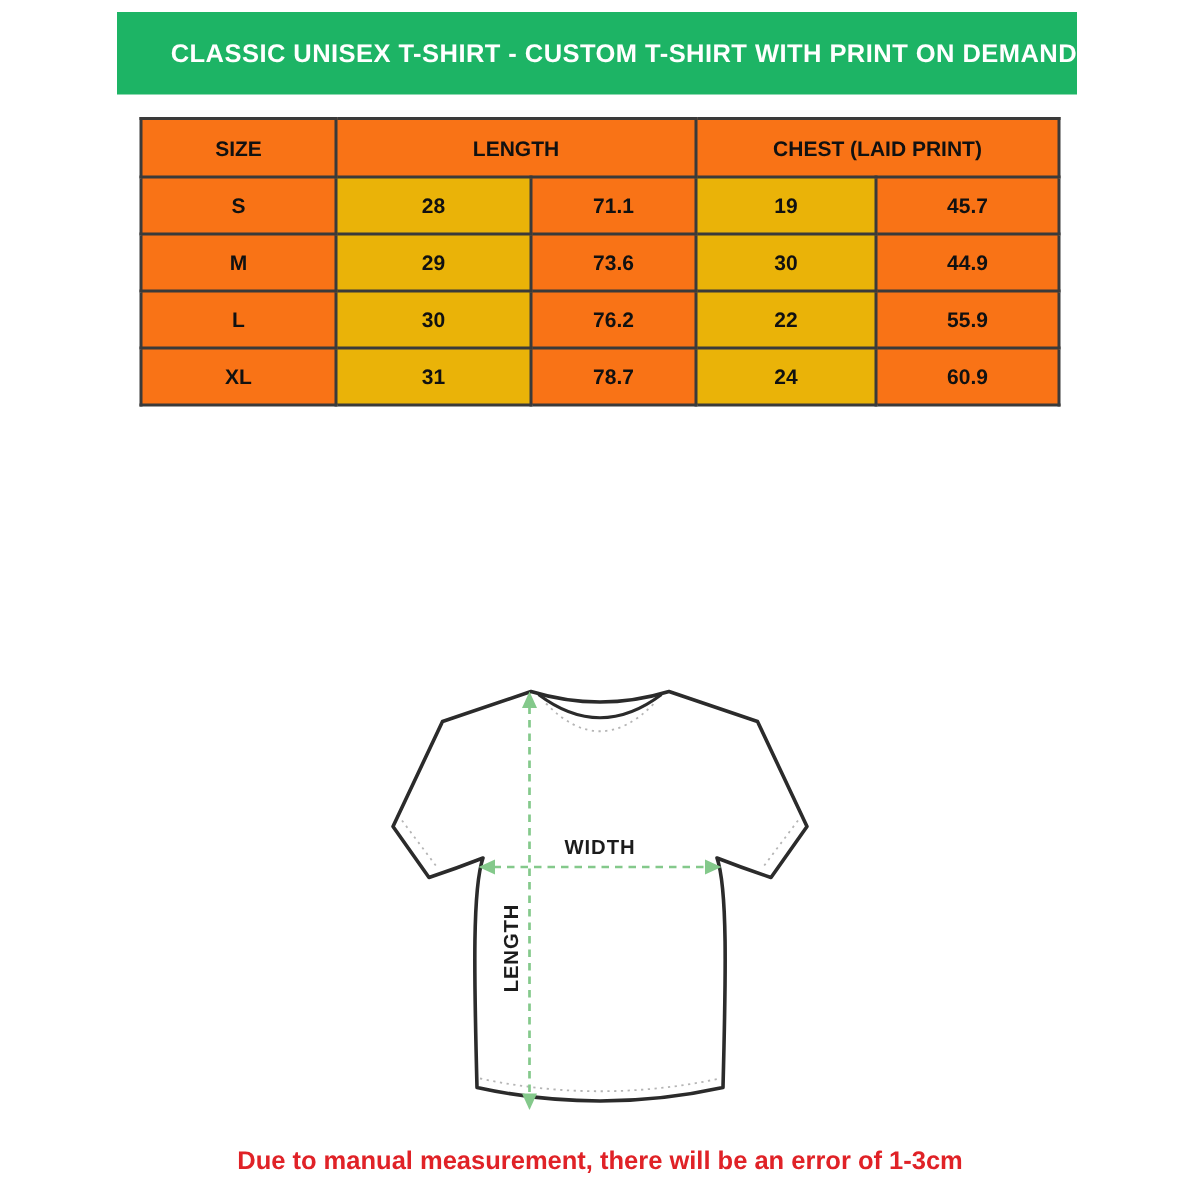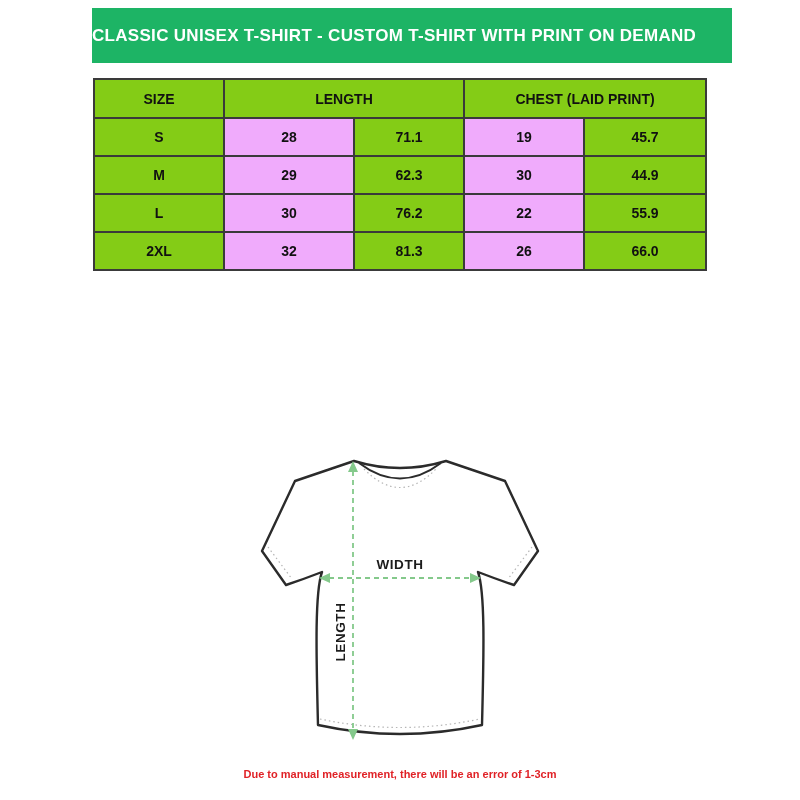--- a/index.html
+++ b/index.html
@@ -7,24 +7,24 @@
     width: 800px; height: 800px;
     position: relative;
     background: #ffffff;
     font-family: "Liberation Sans", sans-serif;
     overflow: hidden;
   }
 
   
   .banner {
     position: absolute;
-    left: 92px; top: 8px;
+    left: 78px; top: 8px;
     width: 640px; height: 55px;
     background: #1db465;
-    display: flex; align-items: center; justify-content: flex-start;
+    display: flex; align-items: center; justify-content: flex-end;
   }
   .banner span {
     color: #ffffff;
     font-weight: 700;
     font-size: 17px;
     letter-spacing: 0.3px;
     white-space: nowrap;
   }
 
   
@@ -36,25 +36,25 @@
     table-layout: fixed;
   }
   .size-table th, .size-table td {
     border: 2px solid #3a3a3a;
     text-align: center;
     vertical-align: middle;
     font-weight: 700;
     font-size: 14px;
     color: #111111;
     padding: 0;
-    background: #f0abfc;
+    background: #eab308;
   }
   .size-table th { height: 37px; }
   .size-table td { height: 36px; }
-  .size-table .shade { background: #84cc16; }
+  .size-table .shade { background: #f97316; }
 
   
   .diagram {
     position: absolute;
     left: 248px; top: 448px;
     width: 304px; height: 318px;
   }
   .diagram svg { display: block; width: 100%; height: 100%; }
   .dim-label {
     font-family: "Liberation Sans", sans-serif;
@@ -65,21 +65,21 @@
   }
 
   
   .note {
     position: absolute;
     left: 0; top: 758px;
     width: 800px; height: 32px;
     line-height: 32px;
     text-align: center;
     font-weight: 700;
-    font-size: 11px;
+    font-size: 17px;
     color: #e02227;
   }
 </style>
 </head>
 <body>
 
 <div class="banner">
   <span>CLASSIC UNISEX T-SHIRT - CUSTOM T-SHIRT WITH PRINT ON DEMAND</span>
 </div>
 
@@ -102,37 +102,37 @@
     <tr>
       <td class="shade">S</td>
       <td>28</td>
       <td class="shade">71.1</td>
       <td>19</td>
       <td class="shade">45.7</td>
     </tr>
     <tr>
       <td class="shade">M</td>
       <td>29</td>
-      <td class="shade">62.3</td>
+      <td class="shade">73.6</td>
       <td>30</td>
       <td class="shade">44.9</td>
     </tr>
     <tr>
       <td class="shade">L</td>
       <td>30</td>
       <td class="shade">76.2</td>
       <td>22</td>
       <td class="shade">55.9</td>
     </tr>
     <tr>
-      <td class="shade">2XL</td>
-      <td>32</td>
-      <td class="shade">81.3</td>
-      <td>26</td>
-      <td class="shade">66.0</td>
+      <td class="shade">XL</td>
+      <td>31</td>
+      <td class="shade">78.7</td>
+      <td>24</td>
+      <td class="shade">60.9</td>
     </tr>
   </tbody>
 </table>
 
 <div class="diagram">
   <svg viewBox="0 0 304 318" xmlns="http://www.w3.org/2000/svg">
 
     <path d="M106,13 L47,33 L14,103 L38,137 Q56,131 74,124
          C67,144 68,200 70,277
          Q152,295 234,277

